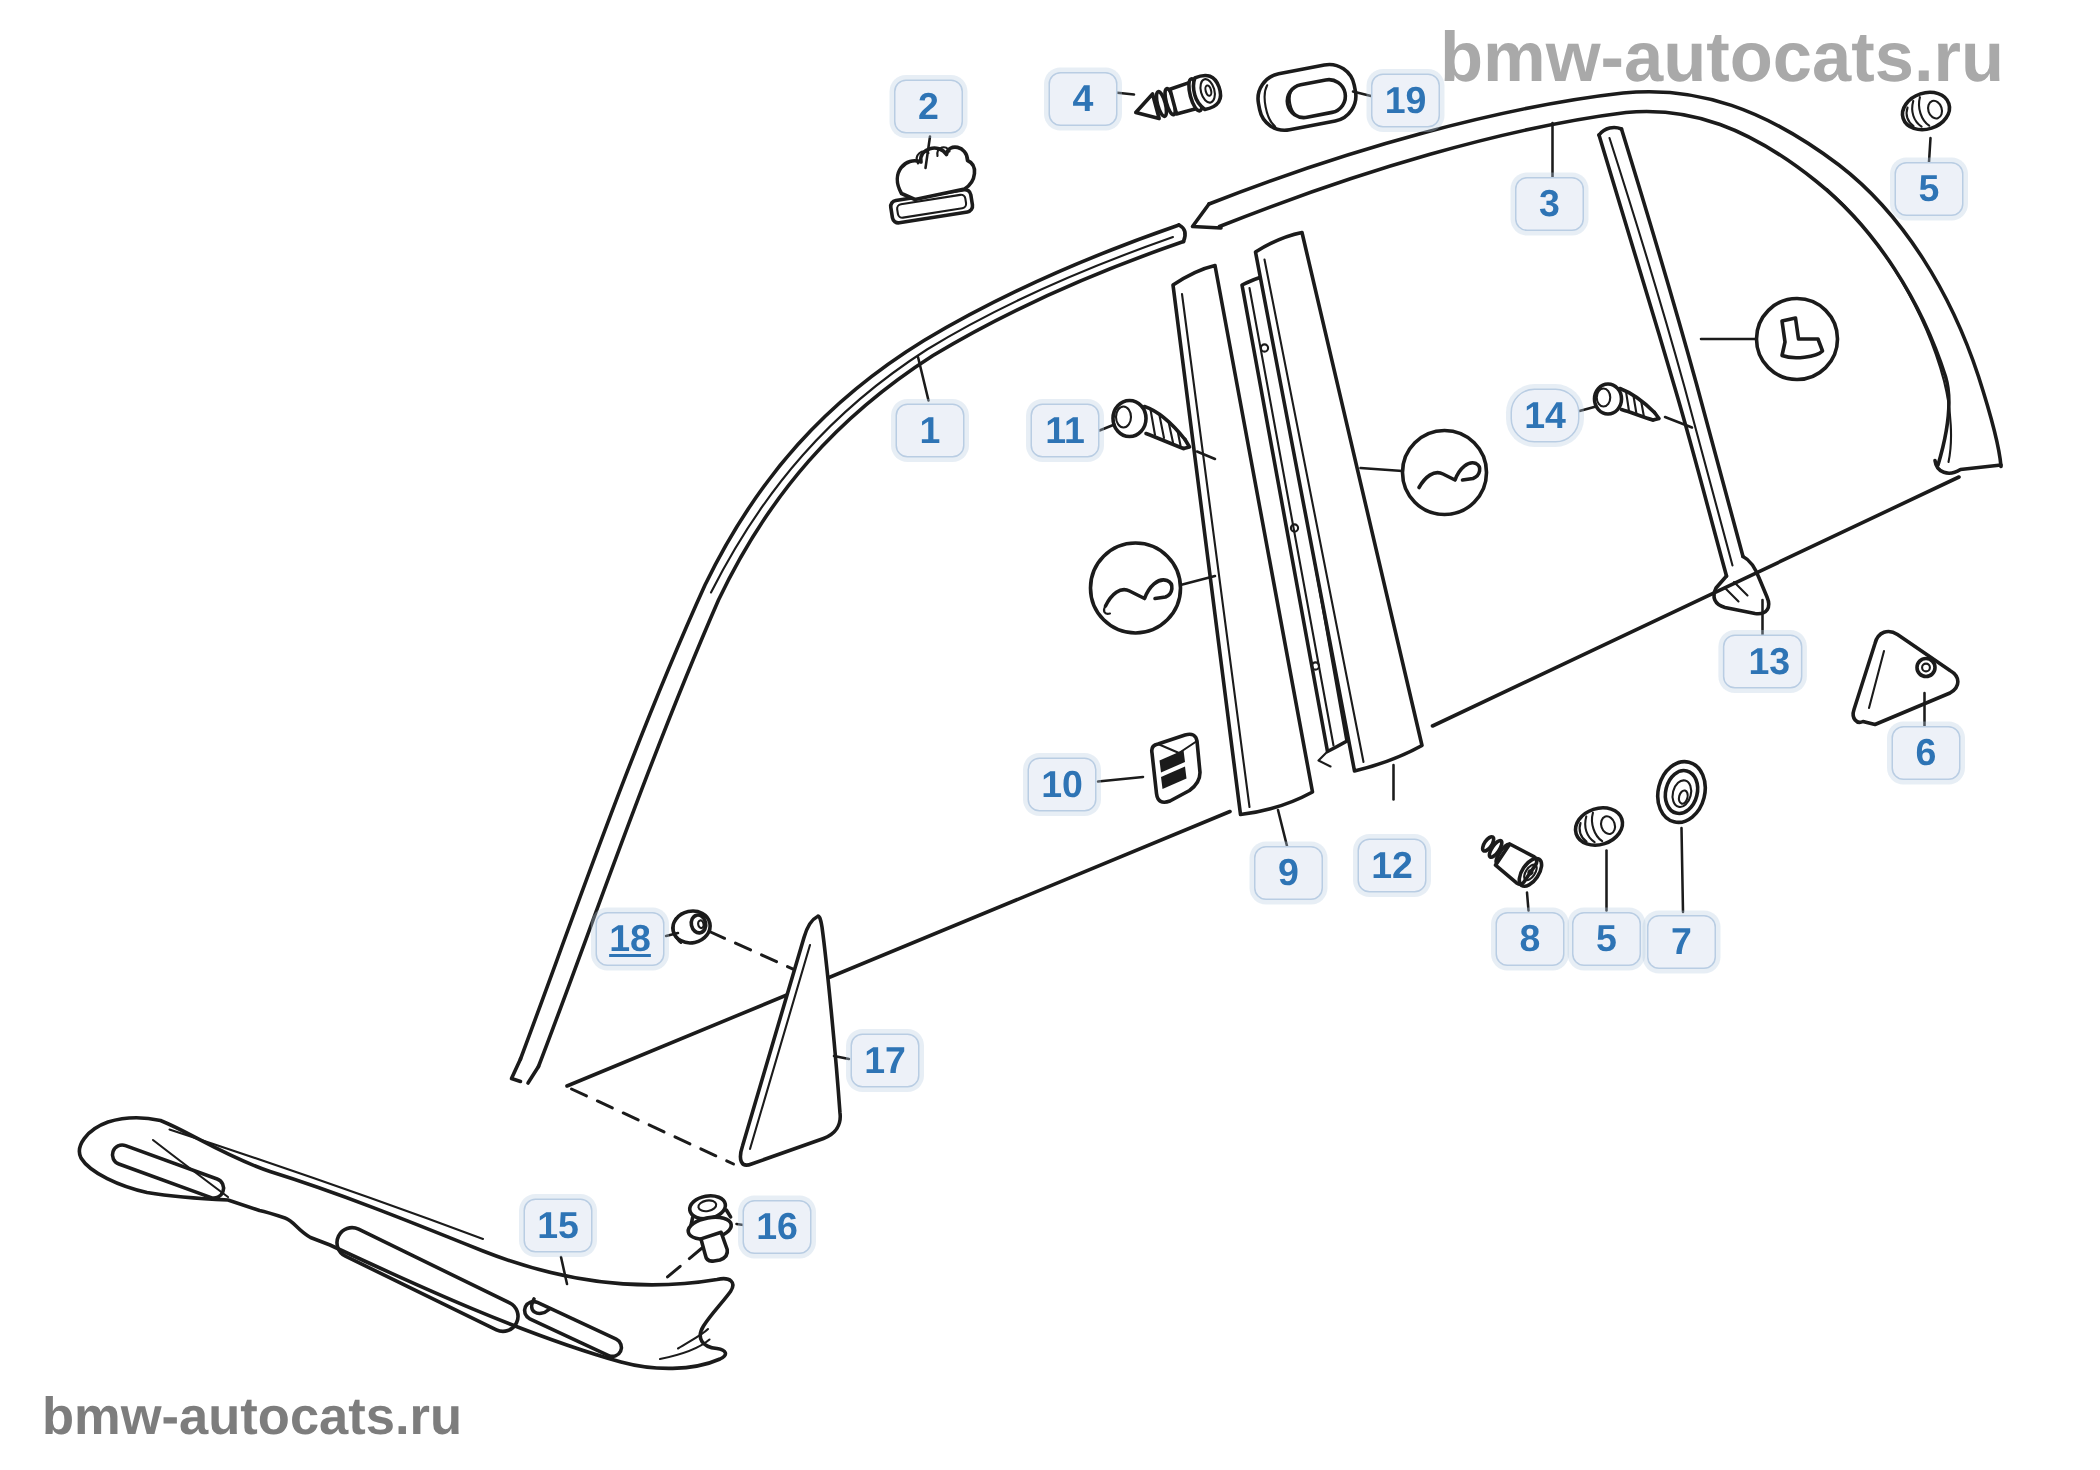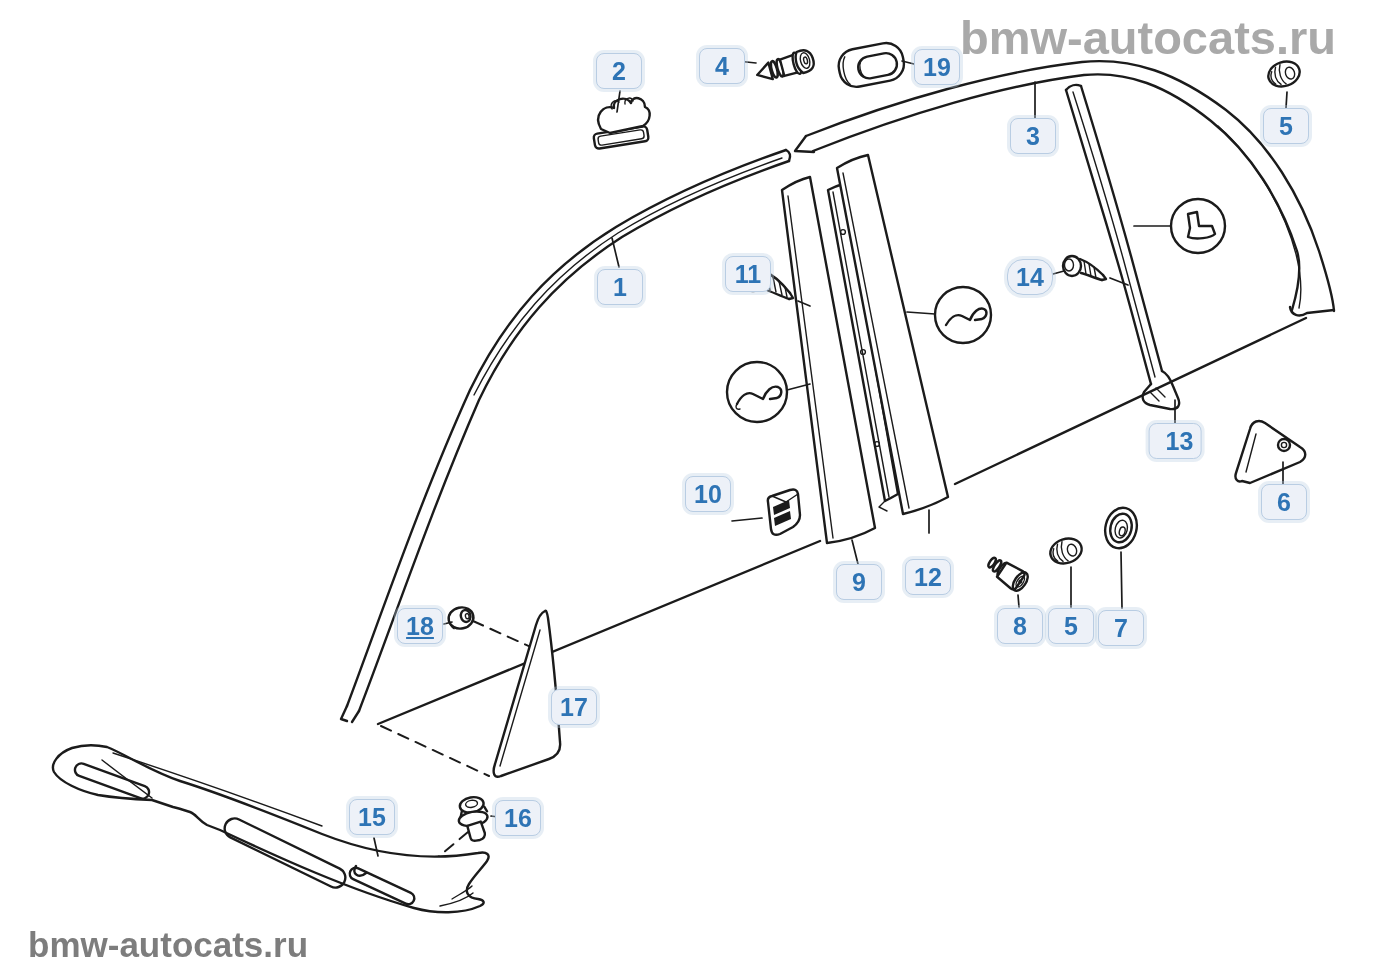--- a/index.html
+++ b/index.html
@@ -257,30 +257,30 @@
     </g>
   </svg>
 
   <div id="labels-layer">
       <div class="part-label" style="left: 619px; top: 71px;">2</div>
       <div class="part-label" style="left: 722px; top: 66px;">4</div>
       <div class="part-label" style="left: 937px; top: 67px;">19</div>
       <div class="part-label" style="left: 1286px; top: 126px;">5</div>
       <div class="part-label" style="left: 1033px; top: 136px;">3</div>
       <div class="part-label" style="left: 620px; top: 287px;">1</div>
-      <div class="part-label" style="left: 710px; top: 274px; margin-left: 38px;">11</div>
+      <div class="part-label" style="left: 710px; top: 287px;">11</div>
       <div class="part-label" style="left: 1030px; top: 277px; border-radius: 16px;">14</div>
       <div class="part-label" style="left: 1175px; top: 441px; padding-left: 16px;">13</div>
       <div class="part-label" style="left: 1284px; top: 502px;">6</div>
-      <div class="part-label" style="left: 708px; top: 494px;">10</div>
+      <div class="part-label" style="left: 708px; top: 523px;">10</div>
       <div class="part-label" style="left: 928px; top: 577px;">12</div>
       <div class="part-label" style="left: 859px; top: 582px;">9</div>
       <div class="part-label" style="left: 1020px; top: 626px;">8</div>
       <div class="part-label" style="left: 1071px; top: 626px;">5</div>
       <div class="part-label" style="left: 1121px; top: 628px;">7</div>
       <div class="part-label" style="left: 420px; top: 626px; text-decoration: underline;">18</div>
-      <div class="part-label" style="left: 574px; top: 707px;">17</div>
+      <div class="part-label" style="left: 590px; top: 707px;">17</div>
       <div class="part-label" style="left: 372px; top: 817px;">15</div>
       <div class="part-label" style="left: 518px; top: 818px; text-align: center;">16</div>
     </div>
 
   <div id="wm-bottom" class="watermark">bmw-autocats.ru</div>
 </div>
 
 </body></html>

